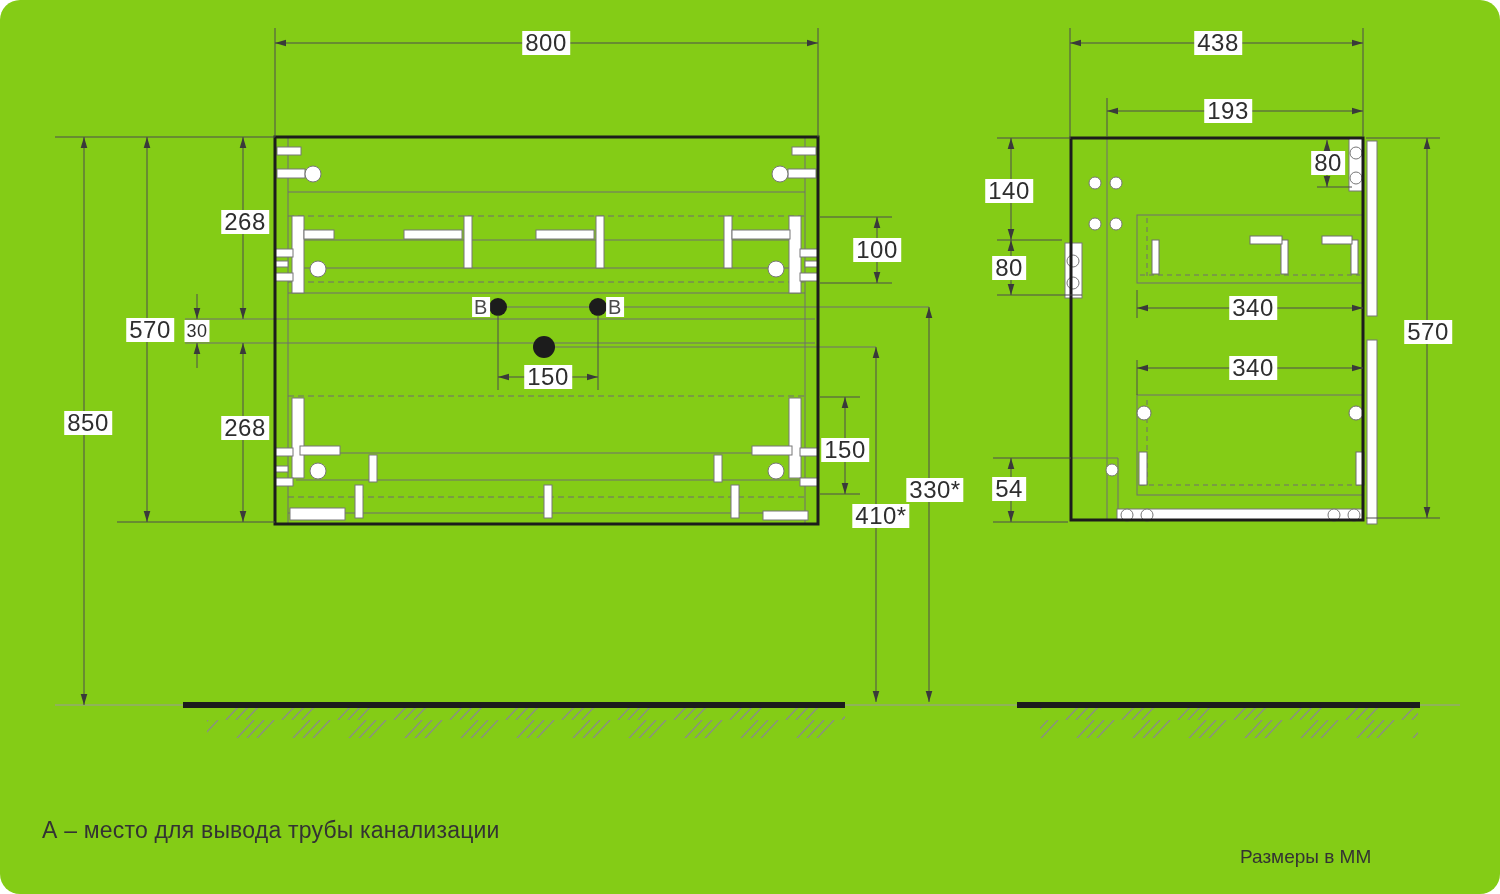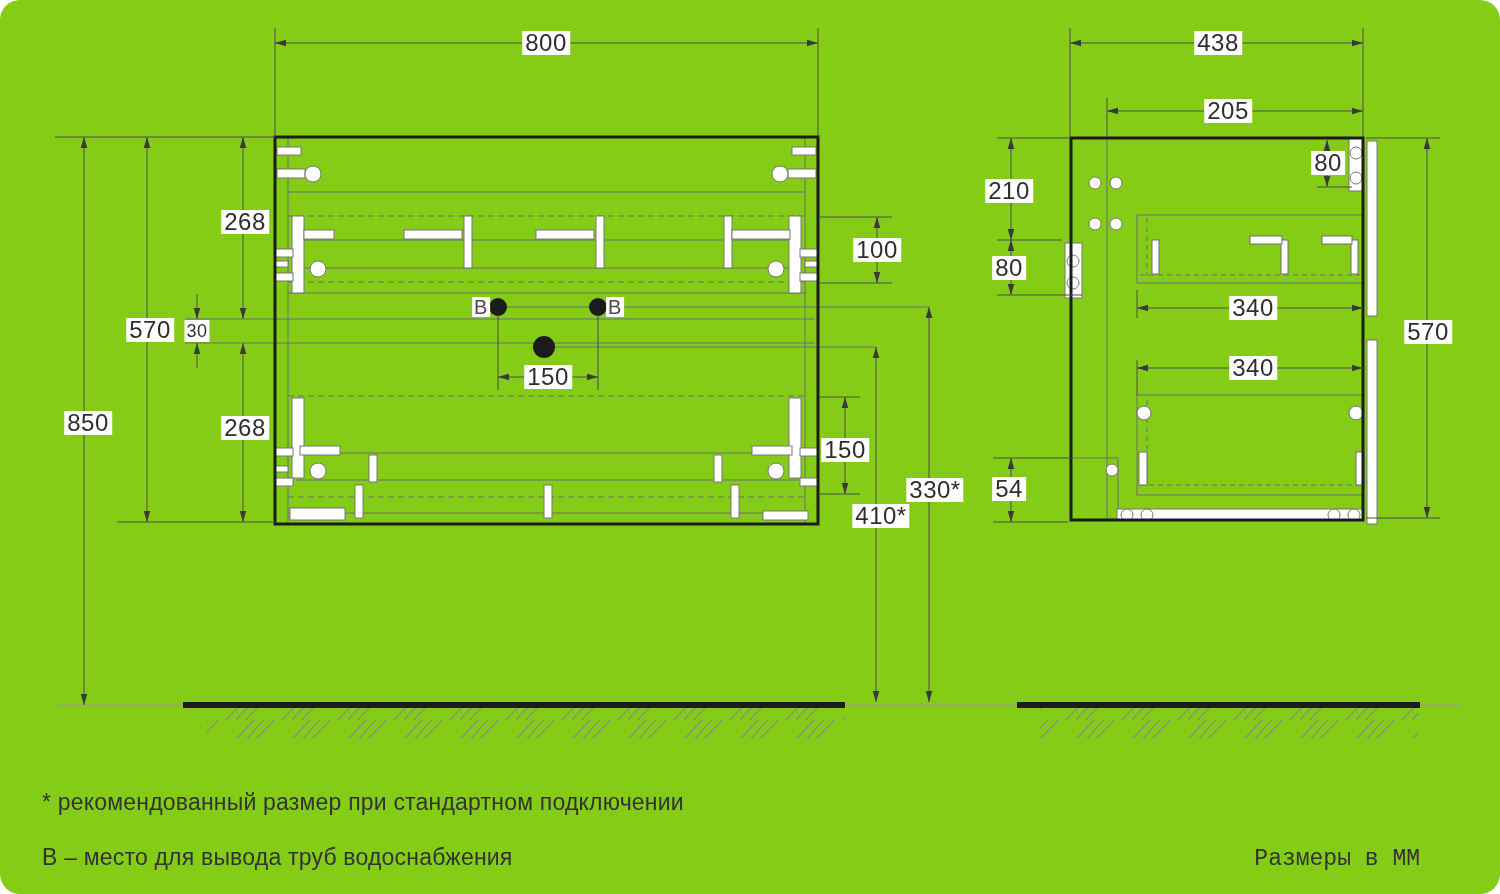--- a/index.html
+++ b/index.html
@@ -13,21 +13,21 @@
     position:absolute;transform:translate(-50%,-50%);
     font-size:24px;color:#2e2e2e;background:#ffffff;
     padding:0 3px;white-space:nowrap;letter-spacing:0.5px;line-height:24px;
   }
   .lbl.small{font-size:20px;color:#4a4a4a;padding:0 2px;line-height:20px;}
   .lbl.tight{font-size:18px;line-height:22px;padding:0 2px;}
   .note{
     position:absolute;font-size:23px;color:#333333;white-space:nowrap;letter-spacing:0.2px;
   }
   .units{
-    position:absolute;font-size:23px;color:#333333;white-space:nowrap;text-align:right;font-family:Liberation Mono, monospace;
+    position:absolute;font-size:19px;color:#333333;white-space:nowrap;text-align:left;
   }
 </style>
 </head>
 <body>
 
 <div class="canvas">
 
 <svg width="1500" height="894" viewBox="0 0 1500 894">
   <defs>
     <marker id="ah" viewBox="0 0 10 10" refX="10" refY="5" markerWidth="11" markerHeight="11" orient="auto-start-reverse">
@@ -239,26 +239,25 @@
   <div class="lbl" style="left:245px;top:428px">268</div>
   <div class="lbl" style="left:548px;top:377px">150</div>
   <div class="lbl" style="left:877px;top:250px">100</div>
   <div class="lbl" style="left:845px;top:450px">150</div>
   <div class="lbl" style="left:935px;top:490px">330*</div>
   <div class="lbl" style="left:881px;top:516px">410*</div>
   <div class="lbl small" style="left:481px;top:307px">В</div>
   <div class="lbl small" style="left:615px;top:307px">В</div>
 
   <div class="lbl" style="left:1218px;top:43px">438</div>
-  <div class="lbl" style="left:1228px;top:111px">205</div>
+  <div class="lbl" style="left:1228px;top:111px">193</div>
   <div class="lbl" style="left:1328px;top:163px">80</div>
-  <div class="lbl" style="left:1009px;top:191px">210</div>
+  <div class="lbl" style="left:1009px;top:191px">140</div>
   <div class="lbl" style="left:1009px;top:268px">80</div>
   <div class="lbl" style="left:1253px;top:308px">340</div>
   <div class="lbl" style="left:1253px;top:368px">340</div>
   <div class="lbl" style="left:1428px;top:332px">570</div>
   <div class="lbl" style="left:1009px;top:489px">54</div>
 
-  <div class="note" style="left:42px;top:789px">* рекомендованный размер при стандартном подключении</div>
-  <div class="note" style="left:42px;top:844px">В – место для вывода труб водоснабжения</div>
+  <div class="note" style="left:42px;top:817px">А – место для вывода трубы канализации</div>
   <div class="units" style="left:1240px;top:846px;width:180px">Размеры в ММ</div>
 
 </div>
 
 </body></html>

